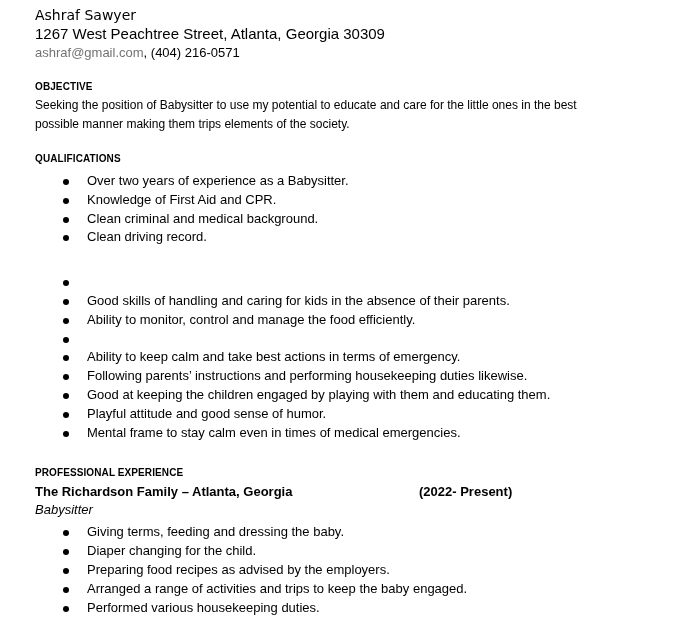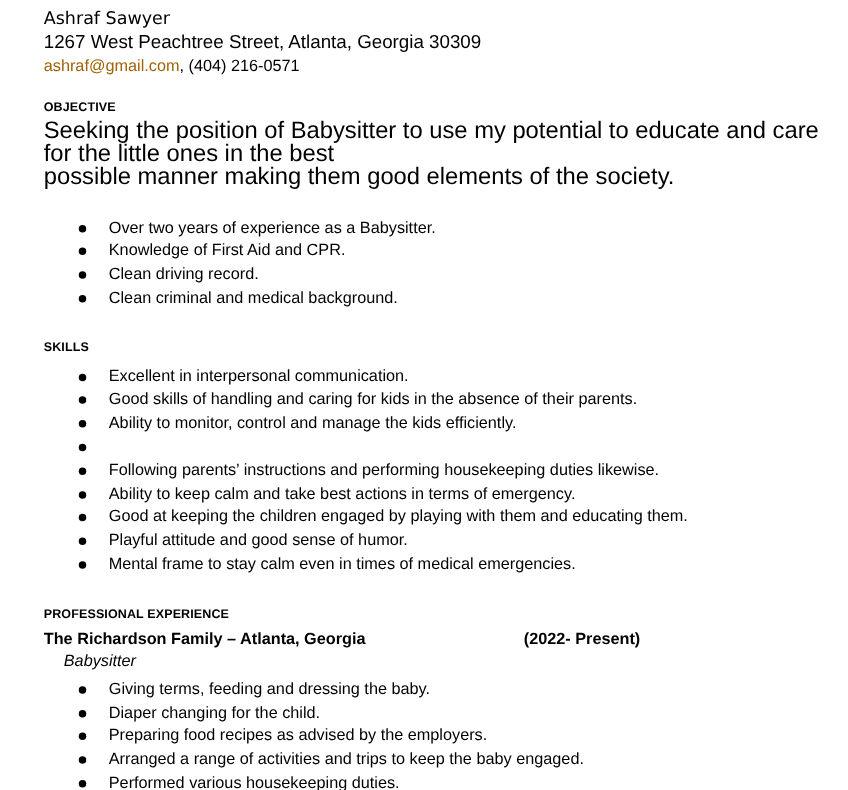--- a/index.html
+++ b/index.html
@@ -5,77 +5,77 @@
     html, body { margin: 0; padding: 0; background: #ffffff; }
     body {
       width: 678px; height: 632px; overflow: hidden; position: relative;
       font-family: "Liberation Sans", sans-serif; color: #000000;
       font-size: 13px;
     }
     .page { position: absolute; left: 35px; top: 6px; width: 640px; }
     .name { font-family: "DejaVu Sans", sans-serif; font-size: 14px; line-height: 18px; height: 18px; }
     .line { line-height: 19px; height: 19px; white-space: nowrap; }
     .addr { font-size: 15px; }
-    .email { color: #a16207; }
+    .email { color: #737373; }
     .heading { font-weight: bold; font-size: 10px; line-height: 18px; height: 18px; letter-spacing: 0.1px; }
-    .para { line-height: 18.5px; font-size: 19px; }
+    .para { line-height: 18.5px; font-size: 12px; }
     .gap { height: 18px; }
     ul.bullets { list-style: none; margin: 4px; padding: 0; }
     ul.bullets li { position: relative; padding-left: 48px; line-height: 18.8px; height: 18.8px; white-space: nowrap; }
     ul.bullets li .dot {
       position: absolute; left: 24px; top: 7px; width: 6px; height: 6px;
       border-radius: 50%; background: #000;
     }
     .job-row { position: relative; font-weight: bold; line-height: 19px; height: 19px; }
     .job-date { position: absolute; left: 384px; top: 0; }
-    .role { font-style: italic; line-height: 18px; height: 18px; margin-left: 16px; }
+    .role { font-style: italic; line-height: 18px; height: 18px; }
   </style>
 </head>
 <body>
 
 <div class="page">
 
   <div>
     <div class="name">Ashraf Sawyer</div>
     <div class="line addr">1267 West Peachtree Street, Atlanta, Georgia 30309</div>
     <div class="line">
       <span class="email">ashraf@gmail.com</span><span>, (404) 216-0571</span>
     </div>
   </div>
 
   <div class="gap" style="height:16px"></div>
 
   <div>
     <div class="heading">OBJECTIVE</div>
     <div class="para">Seeking the position of Babysitter to use my potential to educate and care for the little ones in the best</div>
-    <div class="para">possible manner making them good elements of the society.</div>
+    <div class="para">possible manner making them trips elements of the society.</div>
   </div>
 
   <div class="gap" style="height:17px"></div>
 
   <div>
+    <div class="heading">QUALIFICATIONS</div>
     <ul class="bullets">
       <li><span class="dot"></span><span>Over two years of experience as a Babysitter.</span></li>
       <li><span class="dot"></span><span>Knowledge of First Aid and CPR.</span></li>
+      <li><span class="dot"></span><span>Clean criminal and medical background.</span></li>
       <li><span class="dot"></span><span>Clean driving record.</span></li>
-      <li><span class="dot"></span><span>Clean criminal and medical background.</span></li>
     </ul>
   </div>
 
   <div class="gap" style="height:18px"></div>
 
   <div>
-    <div class="heading">SKILLS</div>
     <ul class="bullets">
-      <li><span class="dot"></span><span>Excellent in interpersonal communication.</span></li>
+      <li><span class="dot"></span></li>
       <li><span class="dot"></span><span>Good skills of handling and caring for kids in the absence of their parents.</span></li>
-      <li><span class="dot"></span><span>Ability to monitor, control and manage the kids efficiently.</span></li>
+      <li><span class="dot"></span><span>Ability to monitor, control and manage the food efficiently.</span></li>
       <li><span class="dot"></span></li>
+      <li><span class="dot"></span><span>Ability to keep calm and take best actions in terms of emergency.</span></li>
       <li><span class="dot"></span><span>Following parents’ instructions and performing housekeeping duties likewise.</span></li>
-      <li><span class="dot"></span><span>Ability to keep calm and take best actions in terms of emergency.</span></li>
       <li><span class="dot"></span><span>Good at keeping the children engaged by playing with them and educating them.</span></li>
       <li><span class="dot"></span><span>Playful attitude and good sense of humor.</span></li>
       <li><span class="dot"></span><span>Mental frame to stay calm even in times of medical emergencies.</span></li>
     </ul>
   </div>
 
   <div class="gap" style="height:18px"></div>
 
   <div>
     <div class="heading">PROFESSIONAL EXPERIENCE</div>

